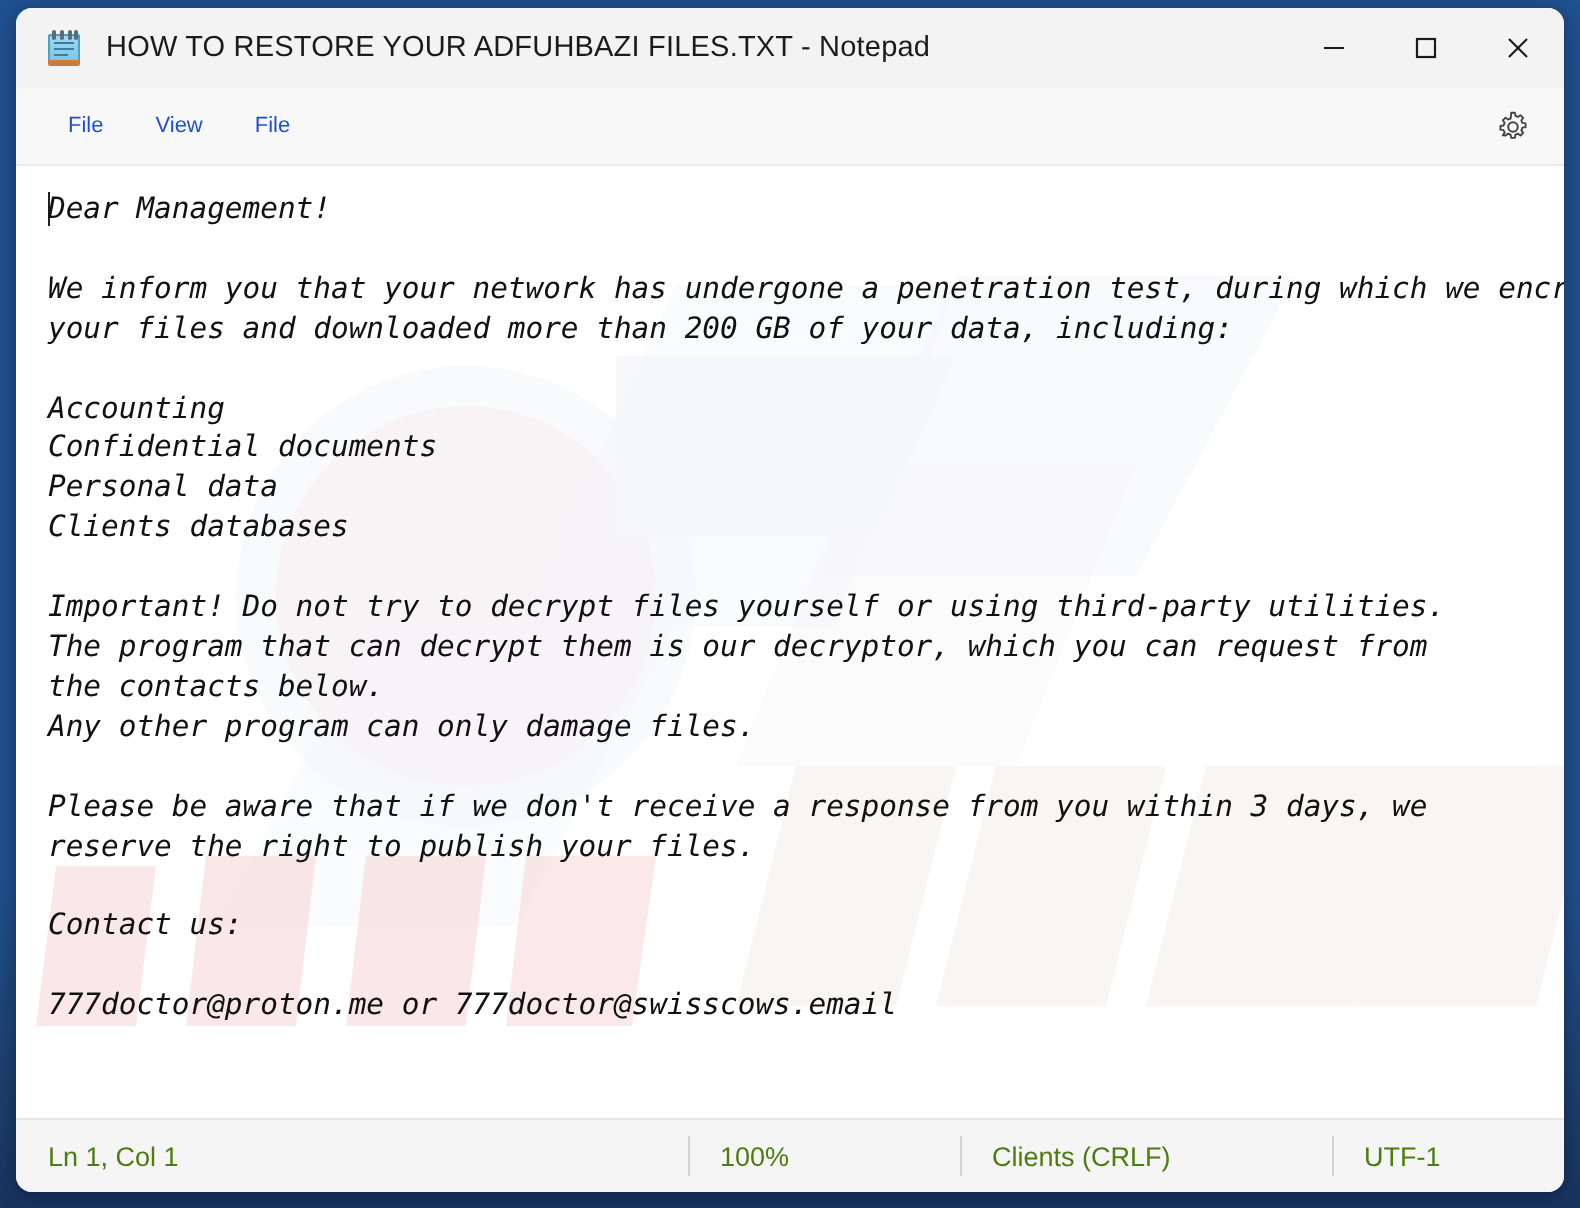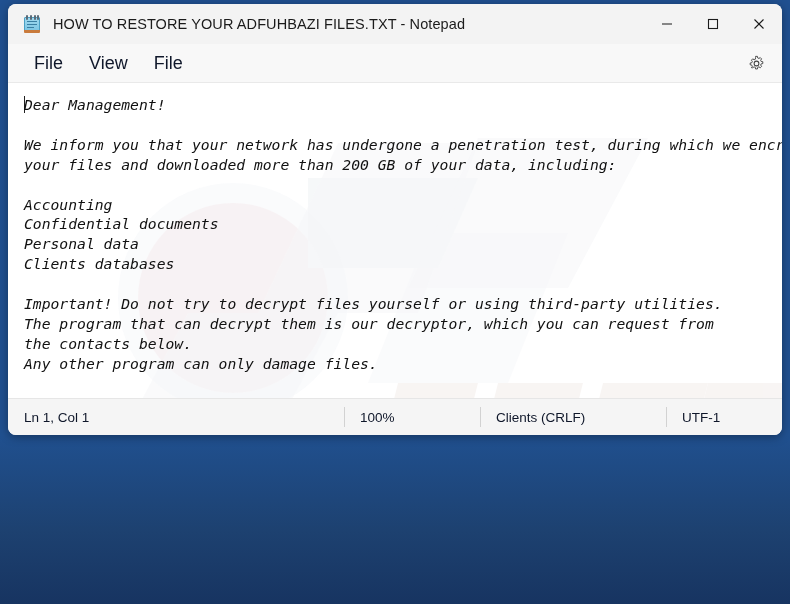--- a/index.html
+++ b/index.html
@@ -22,21 +22,21 @@
     inset: 0;
     background: linear-gradient(180deg, #205090 0%, #20508f 72%, #1d4170 88%, #173461 100%);
   }
 
   
   #window {
     position: absolute;
     left: 8px;
     top: 4px;
     width: 774px;
-    height: 431px;
+    height: 592px;
     background: #f8f8f8;
     border-radius: 8px;
     overflow: hidden;
     box-shadow: 0 2px 10px rgba(0,0,0,0.35);
     display: flex;
     flex-direction: column;
   }
 
   
   #titlebar {
@@ -122,22 +122,22 @@
   #menubar {
     height: 38px;
     flex: 0 0 38px;
     background: #f8f8f8;
     display: flex;
     align-items: center;
     position: relative;
     border-bottom: 1px solid #e9e9e9;
   }
   .menu-item {
-    font-size: 18px;
-    color: #0f172a;
+    font-size: 11px;
+    color: #1d4ed8;
     padding: 5px 10px;
     margin-left: 6px;
     border-radius: 4px;
     cursor: default;
     white-space: nowrap;
   }
   .menu-item:first-of-type { margin-left: 16px; }
   #settings-button {
     position: absolute;
     right: 12px;
@@ -187,21 +187,21 @@
 
   
   #statusbar {
     height: 36px;
     flex: 0 0 36px;
     background: #f5f5f5;
     border-top: 1px solid #e6e6e6;
     display: flex;
     align-items: center;
     font-size: 13.5px;
-    color: #0f172a;
+    color: #4d7c0f;
   }
   .status-cell {
     display: flex;
     align-items: center;
     height: 100%;
     padding-left: 16px;
     position: relative;
     white-space: nowrap;
   }
   .status-cell.sep::before {

